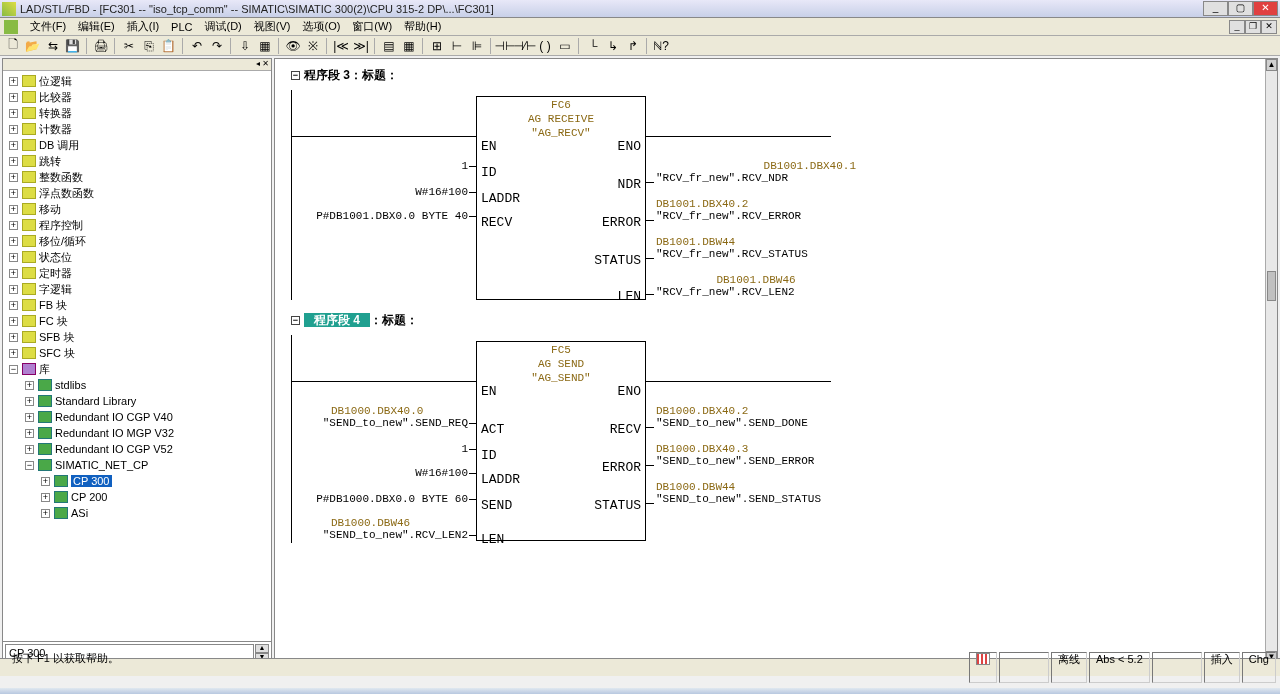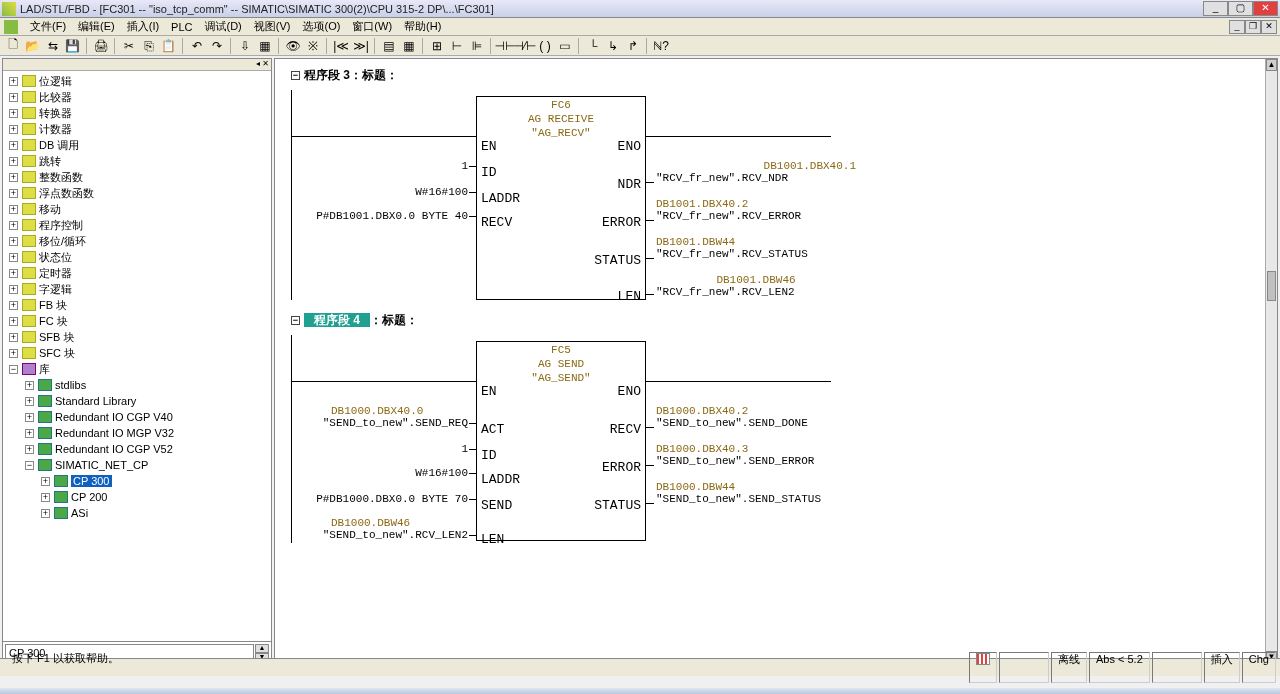--- a/index.html
+++ b/index.html
@@ -698,21 +698,21 @@
           <div class="fc-port-l" style="top:190px">LEN</div>
         </div>
 
         <div class="ext-label ext-addr" style="left:0;top:70px;width:177px;text-align:left;padding-left:40px">DB1000.DBX40.0</div>
         <div class="ext-label" style="left:0;top:82px;width:177px">"SEND_to_new".SEND_REQ</div>
         <div class="ext-tick" style="left:178px;top:88px"></div>
         <div class="ext-label" style="left:0;top:108px;width:177px">1</div>
         <div class="ext-tick" style="left:178px;top:114px"></div>
         <div class="ext-label" style="left:0;top:132px;width:177px">W#16#100</div>
         <div class="ext-tick" style="left:178px;top:138px"></div>
-        <div class="ext-label" style="left:0;top:158px;width:177px">P#DB1000.DBX0.0 BYTE 70</div>
+        <div class="ext-label" style="left:0;top:158px;width:177px">P#DB1000.DBX0.0 BYTE 60</div>
         <div class="ext-tick" style="left:178px;top:164px"></div>
         <div class="ext-label ext-addr" style="left:0;top:182px;width:177px;text-align:left;padding-left:40px">DB1000.DBW46</div>
         <div class="ext-label" style="left:0;top:194px;width:177px">"SEND_to_new".RCV_LEN2</div>
         <div class="ext-tick" style="left:178px;top:200px"></div>
 
         <div class="ext-tick" style="left:355px;top:92px"></div>
         <div class="ext-label ext-addr" style="left:365px;top:70px;text-align:left;width:200px">DB1000.DBX40.2</div>
         <div class="ext-label" style="left:365px;top:82px;text-align:left;width:200px">"SEND_to_new".SEND_DONE</div>
         <div class="ext-tick" style="left:355px;top:130px"></div>
         <div class="ext-label ext-addr" style="left:365px;top:108px;text-align:left;width:200px">DB1000.DBX40.3</div>

